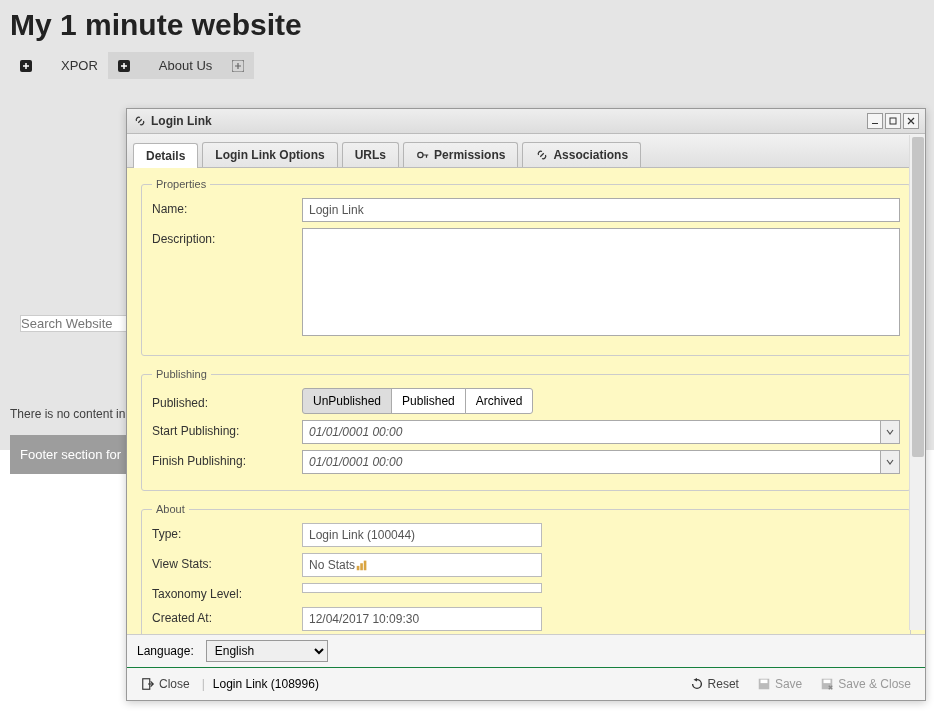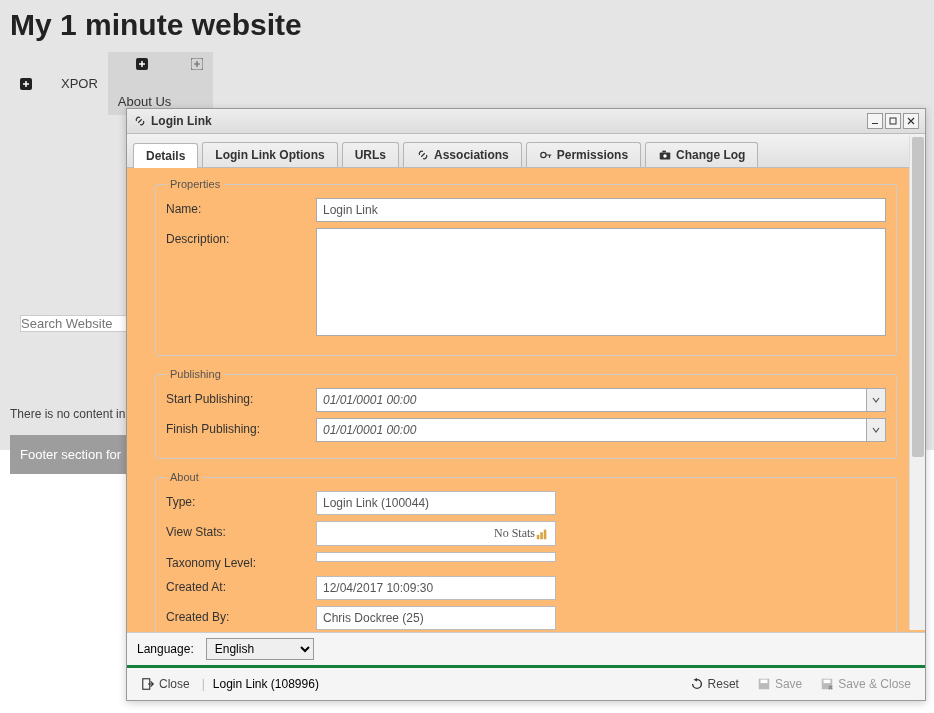--- a/index.html
+++ b/index.html
@@ -3,64 +3,64 @@
 <meta charset="utf-8">
 <style>
 * { box-sizing: border-box; margin: 0; padding: 0; }
 body { font-family: Arial, sans-serif; font-size: 12px; background: #fff; width: 934px; height: 713px; overflow: hidden; position: relative; }
 
 .page-bg { background: #e5e5e5; width: 100%; height: 450px; position: absolute; top: 0; }
 .page-header { padding: 8px 10px 0 10px; position: relative; }
 .page-title { font-size: 30px; font-weight: bold; color: #222; margin-bottom: 10px; }
 .nav-bar { display: flex; gap: 0; }
 .nav-item { display: flex; align-items: center; padding: 6px 10px; color: #333; font-size: 13px; cursor: pointer; gap: 24px; }
-.nav-item.active { background: #d5d5d5; flex-direction: column; }
+.nav-item.active { background: #d5d5d5; }
 .nav-icon { width: 12px; height: 12px; margin-right: 5px; display: inline-flex; }
 .search-box { position: absolute; left: 20px; top: 315px; width: 110px; }
 .search-input { width: 100%; border: 1px solid #ccc; font-size: 13px; }
 .content-msg { position: absolute; left: 10px; top: 407px; font-size: 12px; color: #404040; }
 .footer-section { position: absolute; left: 10px; top: 435px; background: #9d9d9d; color: #fff; padding: 12px 10px; width: 910px; font-size: 13px; }
 
 .dialog { position: absolute; left: 126px; top: 108px; width: 800px; height: 593px; background: #f7f7f7; border: 1px solid #999; box-shadow: 0 2px 8px rgba(0,0,0,0.2); display: flex; flex-direction: column; }
 .dialog-titlebar { background: linear-gradient(#eee,#ddd); border-bottom: 1px solid #bbb; padding: 4px 6px; display: flex; align-items: center; }
 .dialog-title { font-weight: bold; font-size: 12px; color: #333; flex: 1; display: flex; align-items: center; gap: 4px; }
 .dialog-controls { display: flex; gap: 2px; }
 .dialog-btn { width: 16px; height: 16px; border: 1px solid #999; background: #f5f5f5; display: flex; align-items: center; justify-content: center; cursor: pointer; font-size: 9px; }
 
 .tab-bar { display: flex; background: linear-gradient(#f2f2f2,#e0e0e0); border-bottom: 1px solid #bbb; padding: 8px 6px 0 6px; }
 .tab { padding: 5px 12px; border: 1px solid #b5b5b5; border-bottom: none; margin-right: 4px; background: linear-gradient(#f0f0f0,#e5e5e5); color: #333; font-size: 12px; font-weight: bold; cursor: pointer; border-radius: 3px 3px 0 0; display: flex; align-items: center; gap: 4px; }
 .tab.active { background: #fff; position: relative; top: 1px; }
 
-.dialog-body { flex: 1; overflow-y: auto; background: #fdba74; padding: 10px 28px; position: relative; }
+.dialog-body { flex: 1; overflow-y: auto; background: #fef9c3; padding: 10px 14px; position: relative; }
 .scrollbar-fake { position: absolute; right: 0; top: 26px; width: 16px; bottom: 70px; background: #f0f0f0; border-left: 1px solid #ddd; }
 .scrollbar-thumb { position: absolute; top: 2px; width: 12px; left: 2px; height: 320px; background: #c5c5c5; border-radius: 2px; }
 
 fieldset { border: 1px solid #ccc; border-radius: 3px; padding: 8px 10px 10px 10px; margin-bottom: 12px; }
 legend { padding: 0 4px; color: #555; font-size: 11px; }
 .form-row { display: flex; align-items: flex-start; margin-bottom: 6px; }
 .form-label { width: 150px; color: #333; font-size: 12px; padding-top: 4px; }
 .form-val { flex: 1; }
 .text-input { width: 100%; padding: 4px 6px; border: 1px solid #aaa; font-size: 12px; background: #fff; color: #555; }
 .textarea-input { width: 100%; height: 108px; border: 1px solid #aaa; resize: none; background: #fff; }
 .readonly-box { width: 240px; padding: 4px 6px; border: 1px solid #bbb; background: #fff; color: #555; font-size: 12px; display: flex; align-items: center; }
-.stats-box { justify-content: flex-end; font-family: Liberation Serif, serif; }
+.stats-box { justify-content: flex-start; }
 .date-combo { display: flex; width: 100%; }
 .date-input { flex: 1; padding: 4px 6px; border: 1px solid #aaa; border-right: none; font-size: 12px; color: #555; font-style: italic; }
 .dropdown-btn { width: 20px; border: 1px solid #aaa; background: #eee; display: flex; align-items: center; justify-content: center; cursor: pointer; }
 
 .btn-group { display: flex; }
 .btn-group .opt { padding: 5px 10px; border: 1px solid #aaa; background: #fff; font-size: 12px; cursor: pointer; margin-left: -1px; }
 .btn-group .opt:first-child { margin-left: 0; border-radius: 3px 0 0 3px; }
 .btn-group .opt:last-child { border-radius: 0 3px 3px 0; }
 .btn-group .opt.selected { background: #ddd; }
 
 .lang-bar { padding: 5px 10px; border-top: 1px solid #ccc; background: #f5f5f5; display: flex; align-items: center; gap: 12px; font-size: 12px; }
-.lang-select { border: 1px solid #999; padding: 2px 4px; width: 108px; font-size: 12px; }
-
-.bottom-bar { padding: 6px 10px; border-top: 3px solid #15803d; background: #f5f5f5; display: flex; align-items: center; font-size: 12px; }
+.lang-select { border: 1px solid #999; padding: 2px 4px; width: 122px; font-size: 12px; }
+
+.bottom-bar { padding: 6px 10px; border-top: 1px solid #15803d; background: #f5f5f5; display: flex; align-items: center; font-size: 12px; }
 .bottom-left { display: flex; align-items: center; gap: 8px; }
 .bottom-right { margin-left: auto; display: flex; align-items: center; gap: 10px; }
 .action-btn { display: flex; align-items: center; gap: 4px; color: #444; cursor: pointer; padding: 3px 4px; }
 .action-btn.disabled { color: #999; cursor: default; }
 .sep { color: #bbb; }
 
 .icon-sm { width: 14px; height: 14px; display: inline-block; }
 </style>
 </head>
 <body>
@@ -133,56 +133,58 @@
         </div>
     </div>
   </div>
 
   <div class="tab-bar">
     <div class="tab active">Details</div>
     <div class="tab">Login Link Options</div>
     <div class="tab">URLs</div>
     <div class="tab">
       <span class="icon-sm"><svg viewBox="0 0 16 16">
-            <path d="M6 10 L10 6 M4 8 a3 3 0 0 1 4-4 M12 8 a3 3 0 0 1-4 4" stroke="#333" stroke-width="1.4" fill="none"></path>
-          </svg></span>
-      <span>Associations</span>
-    </div>
-    <div class="tab">
-      <span class="icon-sm"><svg viewBox="0 0 16 16">
             <circle cx="5" cy="8" r="3" fill="none" stroke="#333" stroke-width="1.4"></circle>
             <path d="M8 8 H14 M12 8 V11" stroke="#333" stroke-width="1.4"></path>
           </svg></span>
       <span>Permissions</span>
     </div>
     <div class="tab">
       <span class="icon-sm"><svg viewBox="0 0 16 16">
-            <rect x="2" y="5" width="12" height="8" rx="1" fill="#333"></rect>
-            <circle cx="8" cy="9" r="2" fill="#fff"></circle>
-            <rect x="5" y="3" width="4" height="2" fill="#333"></rect>
+            <path d="M6 10 L10 6 M4 8 a3 3 0 0 1 4-4 M12 8 a3 3 0 0 1-4 4" stroke="#333" stroke-width="1.4" fill="none"></path>
           </svg></span>
-      <span>Change Log</span>
+      <span>Associations</span>
     </div>
   </div>
 
   <div class="dialog-body">
     <fieldset>
       <legend>Properties</legend>
       <div class="form-row">
         <div class="form-label">Name:</div>
         <div class="form-val"><input class="text-input" value="Login Link" style=""></div>
       </div>
       <div class="form-row">
         <div class="form-label">Description:</div>
         <div class="form-val"><textarea class="textarea-input" style=""></textarea></div>
       </div>
     </fieldset>
 
     <fieldset>
       <legend>Publishing</legend>
+      <div class="form-row" style="align-items:center">
+        <div class="form-label">Published:</div>
+        <div class="form-val">
+          <div class="btn-group">
+            <div class="opt selected">UnPublished</div>
+            <div class="opt">Published</div>
+            <div class="opt">Archived</div>
+          </div>
+        </div>
+      </div>
       <div class="form-row">
         <div class="form-label">Start Publishing:</div>
         <div class="form-val">
           <div class="date-combo">
             <input class="date-input" value="01/01/0001 00:00" style="">
             <div class="dropdown-btn">
                 <svg width="8" height="8">
                   <path d="M1 2 L4 6 L7 2" fill="none" stroke="#555" stroke-width="1.2"></path>
                 </svg>
               </div>

